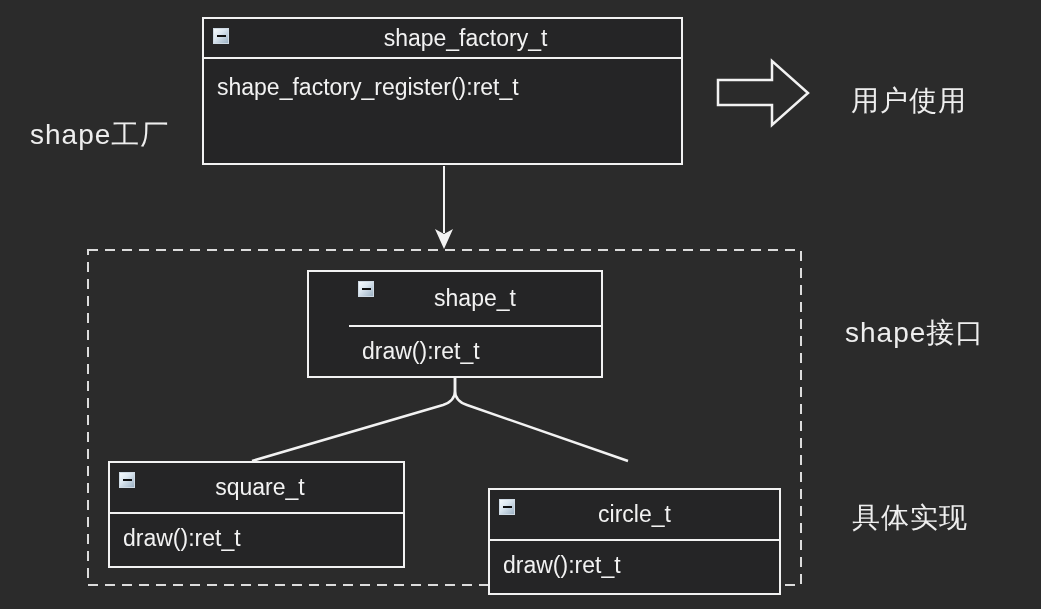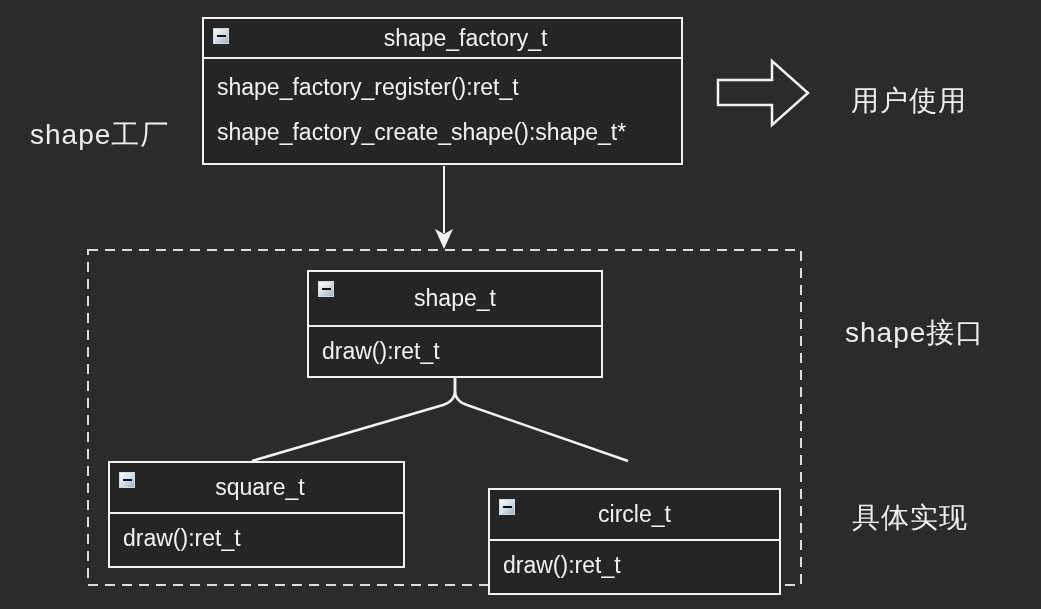--- a/index.html
+++ b/index.html
@@ -94,25 +94,24 @@
 
   <div class="class-box" style="left:202px; top:17px; width:481px; height:148px;">
     <div class="box-title" style="height:40px;padding-left:46px;">
       <span class="collapse-btn">
         <span class="minus-bar"></span>
       </span>
       <span>shape_factory_t</span>
     </div>
     <div class="box-body factory-body" style="padding-top:6px;">
       <div class="method-row">shape_factory_register():ret_t</div>
-      <div class="method-row">shape_factory_create_shape():shape_t*</div>
     </div>
   </div>
 
-  <div class="class-box" style="left:307px; top:270px; width:296px; height:108px;">
+  <div class="class-box" style="left:307px; top:270px; width:296px; height:108px;padding-left:40px;">
     <div class="box-title" style="height:55px;">
       <span class="collapse-btn">
         <span class="minus-bar"></span>
       </span>
       <span>shape_t</span>
     </div>
     <div class="box-body single-body">
       <div class="method-row">draw():ret_t</div>
     </div>
   </div>

